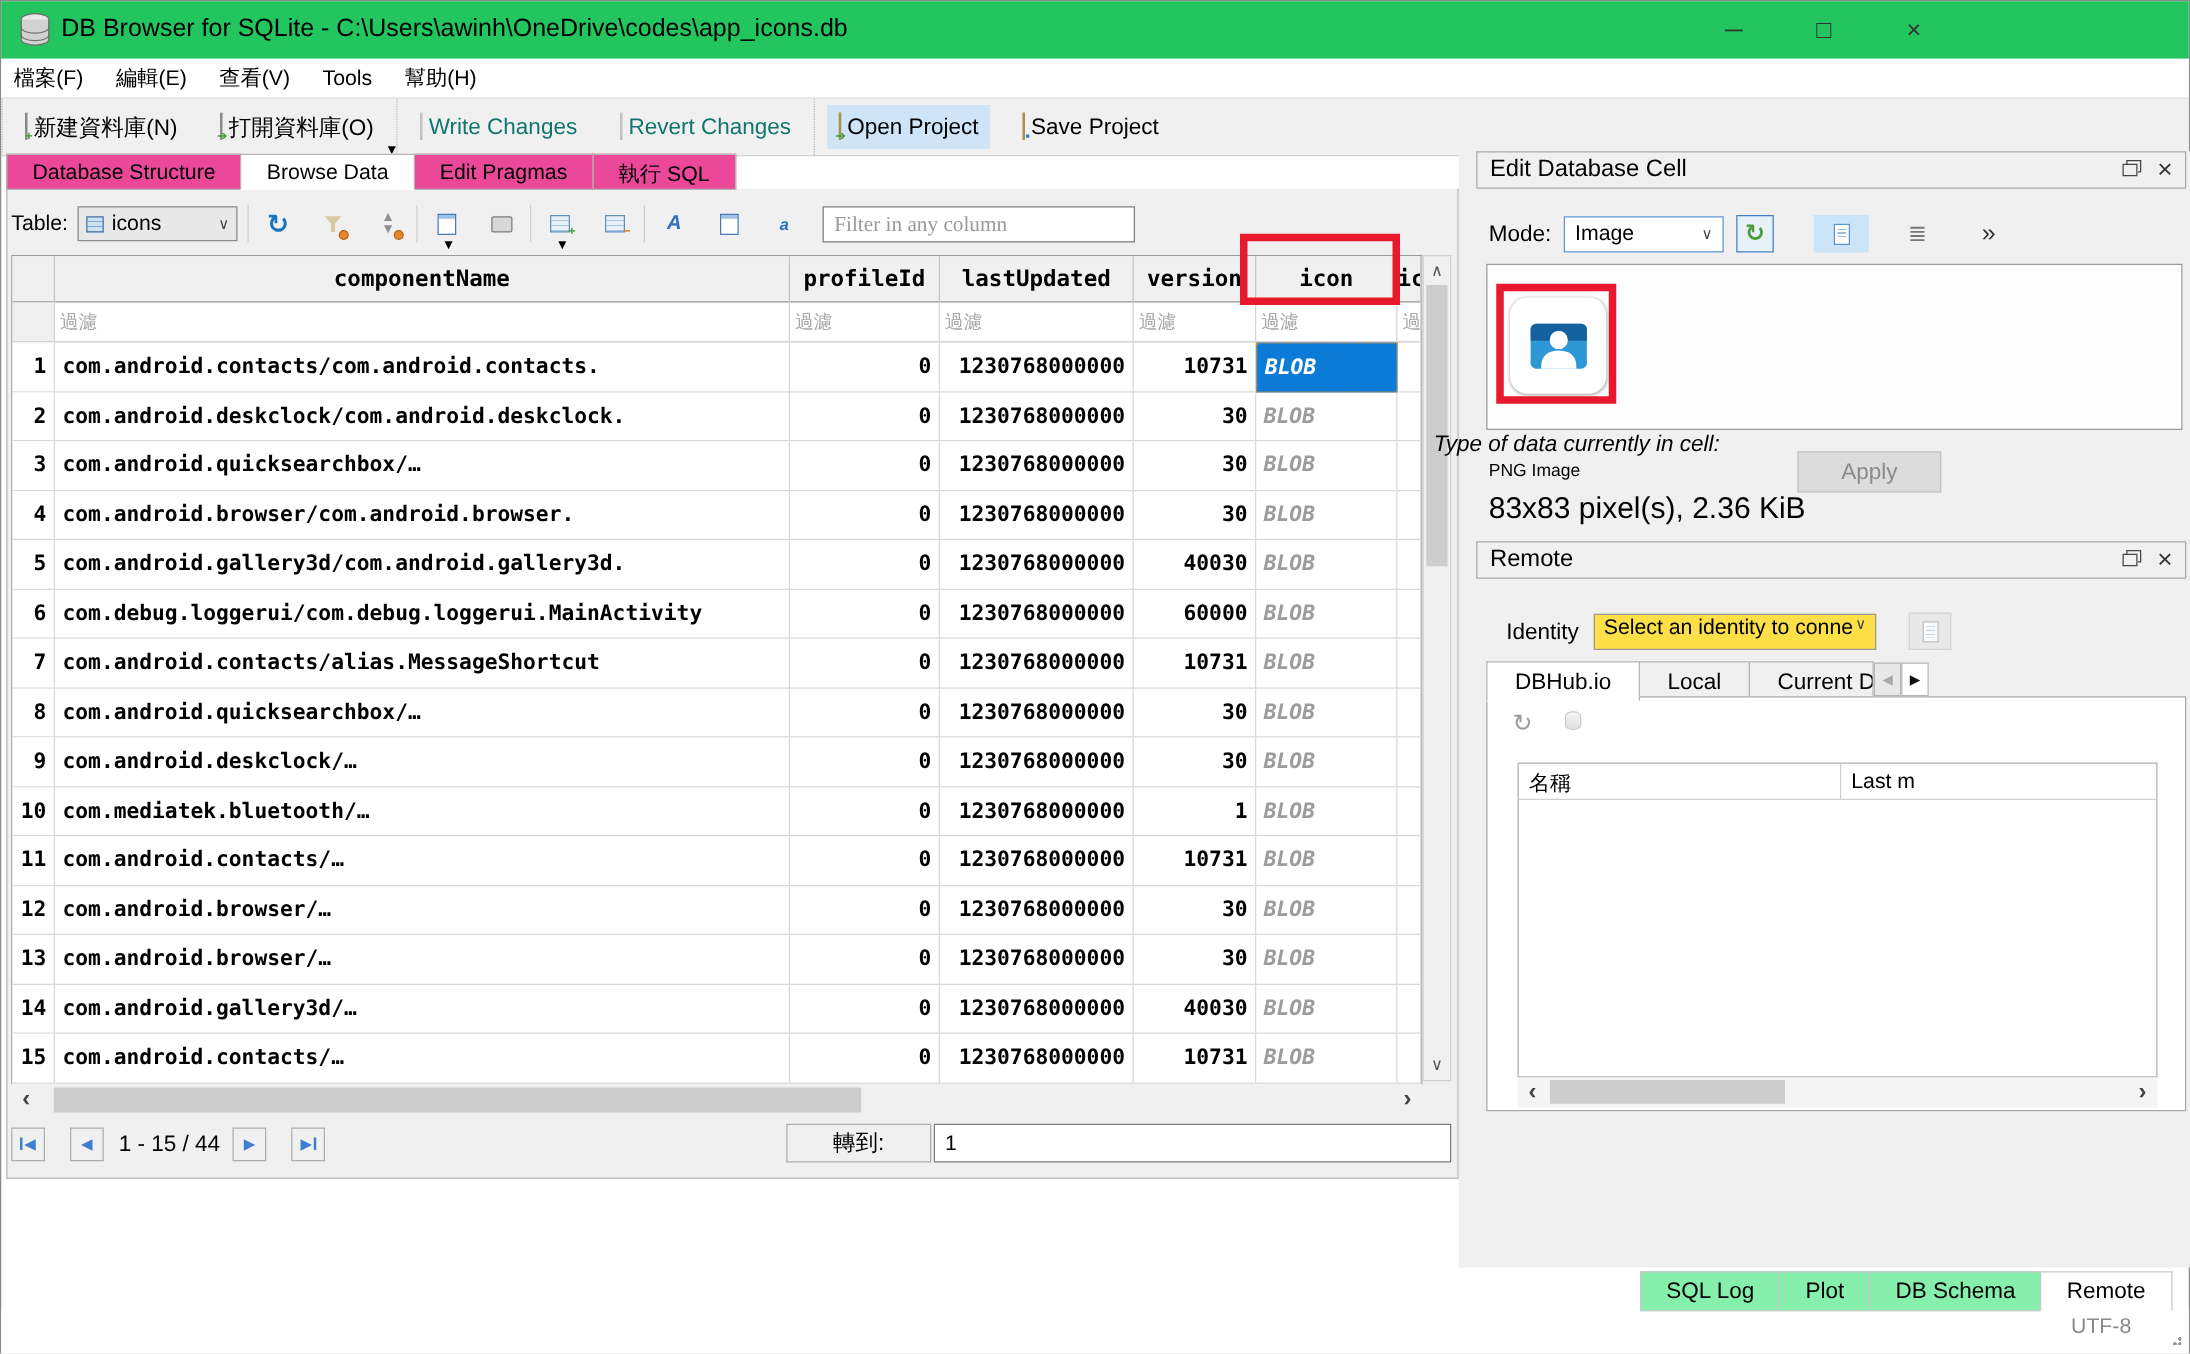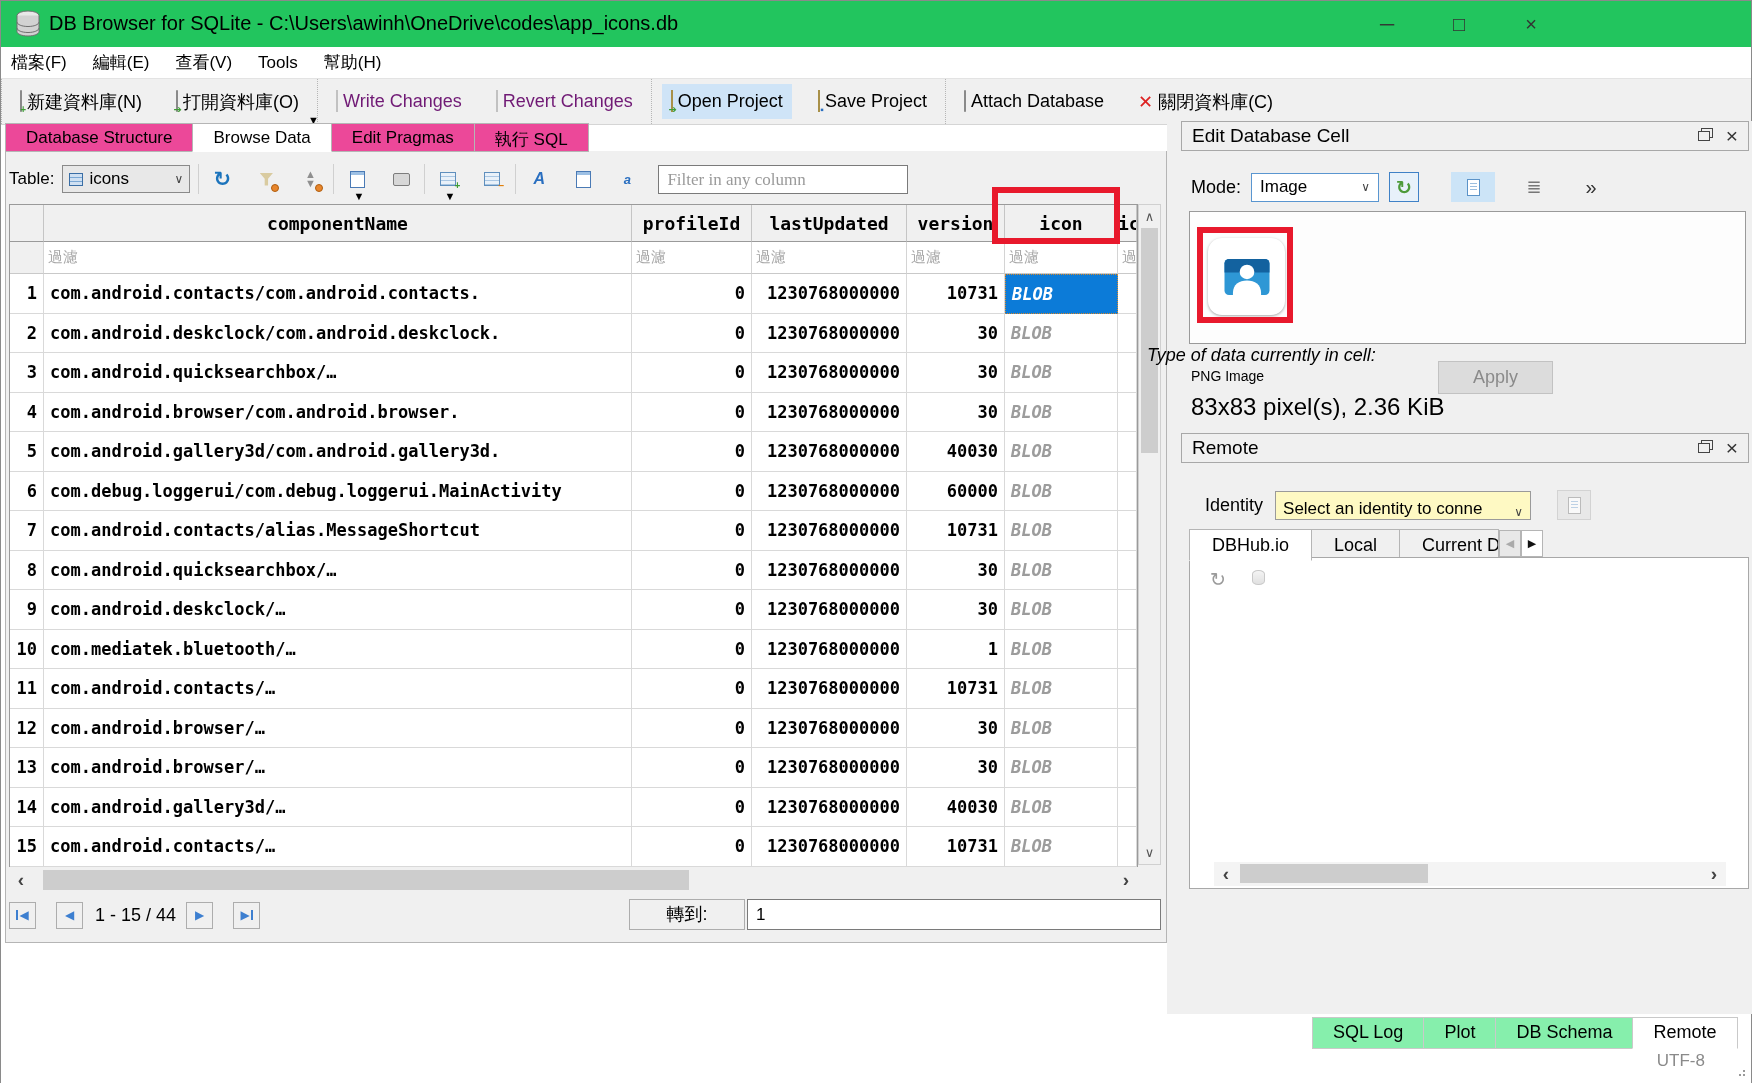--- a/index.html
+++ b/index.html
@@ -13,21 +13,21 @@
   .winbtn { position:absolute; top:8px; width:46px; height:30px; text-align:center; line-height:30px; font-size:20px; color:#333; }
   .db-cyl { position:absolute; left:14px; top:9px; }
 
   
   .menubar { position:absolute; left:0; top:46px; width:100%; height:31px; background:#fff; display:flex; align-items:center; padding-left:10px; gap:26px; font-size:17px; }
 
   
   .toolbar { position:absolute; left:0; top:77px; width:100%; height:47px; background:#f0f0f0; border-top:1px solid #e3e3e3; border-bottom:1px solid #d5d5d5; display:flex; align-items:center; font-size:18px; }
   .tgroup { display:flex; align-items:center; height:100%; border-left:1px dotted #b6b6b6; padding:0 10px; gap:18px; }
   .tbtn { display:flex; align-items:center; gap:5px; padding:6px 8px; position:relative; white-space:nowrap; }
-  .tbtn.disabled { color:#701a75; }
+  .tbtn.disabled { color:#0f766e; }
   .tbtn.hl { background:#cfe4f7; border:1px solid #cfe4f7; }
   .caret { position:absolute; font-size:11px; color:#000; }
   .ico { display:inline-block; position:relative; }
   .cyl { width:13px; height:15px; background:linear-gradient(#e8e8e8,#bdbdbd); border:1px solid #8a8a8a; border-radius:6px/4px; }
   .cyl.dim { opacity:.45; }
   .badge { position:absolute; right:-4px; bottom:-3px; font-size:10px; font-weight:bold; line-height:10px; }
   .b-green { color:#3f9c35; } .b-blue { color:#2a6fc0; } .b-org { color:#e07b00; }
   .doc-ic { width:13px; height:15px; background:#fdfdfd; border:1px solid #8a8a8a; }
   .doc-ic.dim { opacity:.45; }
   .proj-ic { width:14px; height:13px; background:linear-gradient(#f3e7b5,#dfc878); border:1px solid #a89048; }
@@ -113,21 +113,21 @@
   .preview { position:absolute; left:1188px; top:210px; width:557px; height:133px; background:#fdfdfd; border:1px solid #9a9a9a; }
   .appcard { position:absolute; left:18px; top:26px; width:77px; height:77px; background:#fff; border-radius:14px; box-shadow:0 1px 3px rgba(0,0,0,.35); display:flex; align-items:center; justify-content:center; }
 
   .cellinfo1 { position:absolute; left:1146px; top:344px; font-size:18px;font-style:italic; }
   .cellinfo2 { position:absolute; left:1190px; top:367px; font-size:14px; }
   .cellinfo3 { position:absolute; left:1190px; top:392px; font-size:24px; }
   .applybtn { position:absolute; left:1437px; top:360px; width:115px; height:33px; background:#dcdcdc; border:1px solid #c2c2c2; color:#8a8a8a; text-align:center; line-height:31px; font-size:18px; }
 
   
   .idrow { position:absolute; left:1204px; top:489px; height:30px; display:flex; align-items:center; gap:12px; font-size:18px; }
-  .id-combo { width:256px; height:29px; background:#fef9c3; border:1px solid #9a9a9a; display:flex; align-items:flex-end; padding:0 7px; font-size:17px; white-space:nowrap; overflow:hidden; }
+  .id-combo { width:226px; height:29px; background:#fde047; border:1px solid #9a9a9a; display:flex; align-items:flex-start; padding:0 7px; font-size:17px; white-space:nowrap; overflow:hidden; }
   .id-combo .chev { margin-left:auto; font-size:12px; color:#444; }
   .idbtn { width:34px; height:30px; background:#e4e4e4; border:1px solid #c0c0c0; display:flex; align-items:center; justify-content:center; opacity:.6; }
   .rtabs { position:absolute; left:1188px; top:528px; display:flex; font-size:18px; }
   .rtab { padding:5px 22px 4px; border:1px solid #b5b5b5; background:#f0f0f0; margin-right:-1px; white-space:nowrap; }
   .rtab.active { background:#fff; border-bottom:1px solid #fff; position:relative; z-index:2; }
   .rtab.clip { max-width:100px; overflow:hidden; }
   .tab-scroll { position:absolute; left:1498px; top:529px; display:flex; }
   .tsbtn { width:22px; height:27px; background:#e8e8e8; border:1px solid #b5b5b5; display:flex; align-items:center; justify-content:center; font-size:11px; color:#aaa; }
   .tsbtn.on { background:#fff; color:#111; }
   .remoteframe { position:absolute; left:1188px; top:556px; width:560px; height:332px; background:#fff; border:1px solid #a8a8a8; }
@@ -207,30 +207,20 @@
     <div class="tgroup">
       <div class="tbtn hl">
         <span class="ico"><span class="proj-ic"></span><span class="badge b-green">➔</span></span>
         <span>Open Project</span>
       </div>
       <div class="tbtn">
         <span class="ico"><span class="proj-ic"></span><span class="badge b-blue">▪</span></span>
         <span>Save Project</span>
       </div>
     </div>
-    <div class="tgroup">
-      <div class="tbtn">
-        <span class="ico"><span class="cyl"></span></span>
-        <span>Attach Database</span>
-      </div>
-      <div class="tbtn">
-        <span class="red-x">✕</span>
-        <span>關閉資料庫(C)</span>
-      </div>
-    </div>
   </div>
 
   <div class="leftframe"></div>
   <div class="tabbar">
     <div class="mtab">Database Structure</div>
     <div class="mtab active">Browse Data</div>
     <div class="mtab">Edit Pragmas</div>
     <div class="mtab">執行 SQL</div>
   </div>
 
@@ -531,20 +521,26 @@
   </div>
   <div class="tab-scroll">
     <div class="tsbtn">◀</div>
     <div class="tsbtn on">▶</div>
   </div>
   <div class="remoteframe">
     <div class="rf-icons">
       <span>↻</span>
       <span><span class="cyl dim" style="display:inline-block"></span></span>
     </div>
+    <div class="rtable">
+      <div class="rth">
+        <div class="rth-name">名稱</div>
+        <div>Last m</div>
+      </div>
+    </div>
     <div class="rhscroll">
       <span class="harrow">‹</span>
       <div class="rhthumb"></div>
       <span class="harrow" style="position:absolute;right:0">›</span>
     </div>
   </div>
 
   <div class="statusbar"></div>
   <div class="docktabs">
     <div class="dtab">SQL Log</div>

